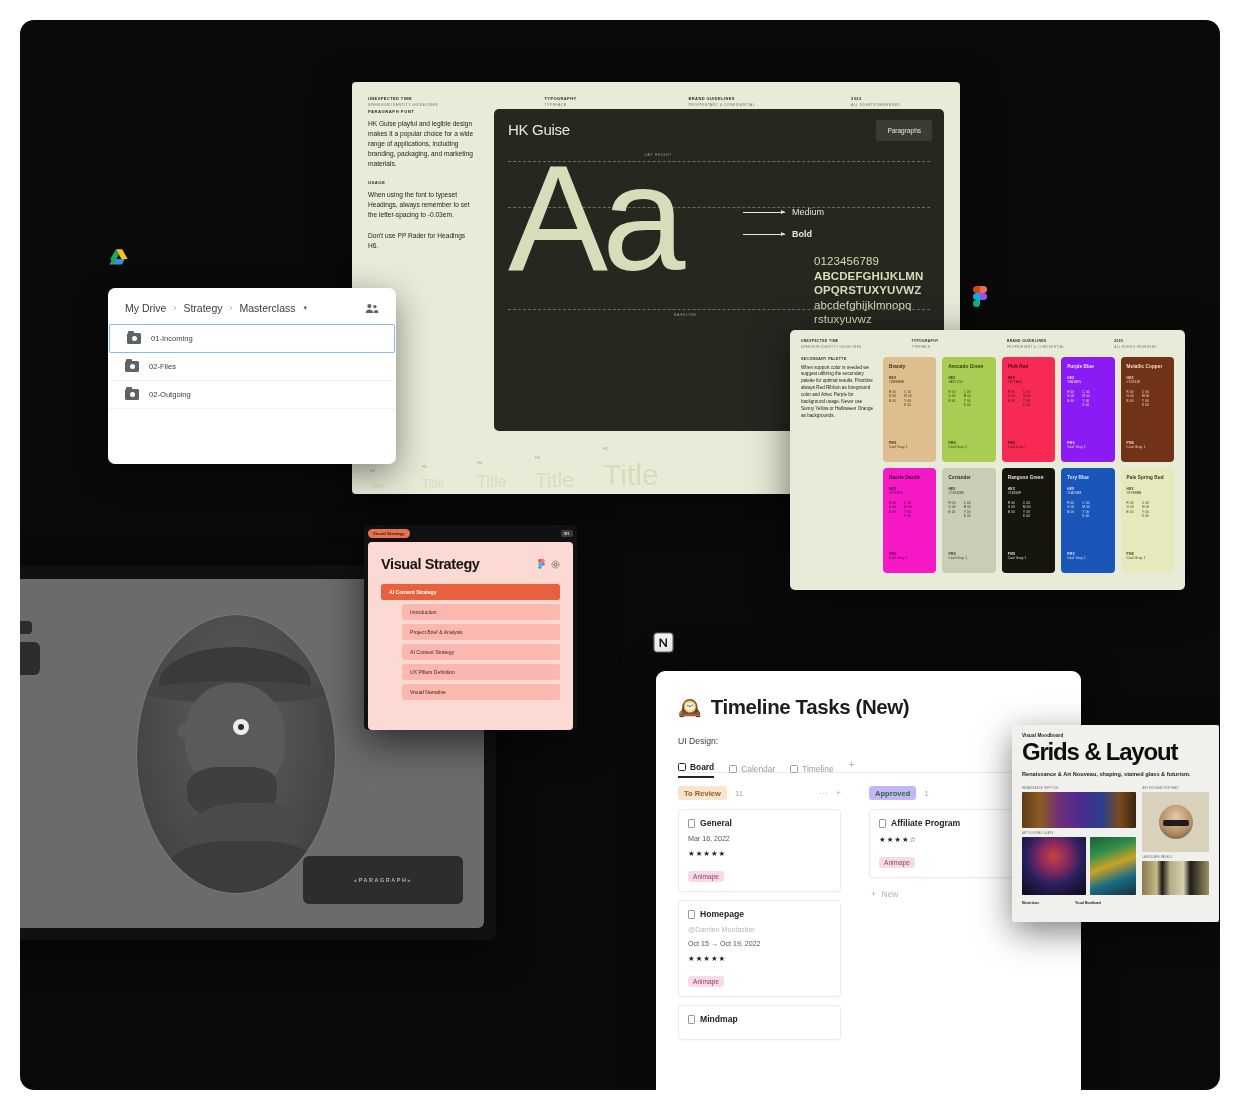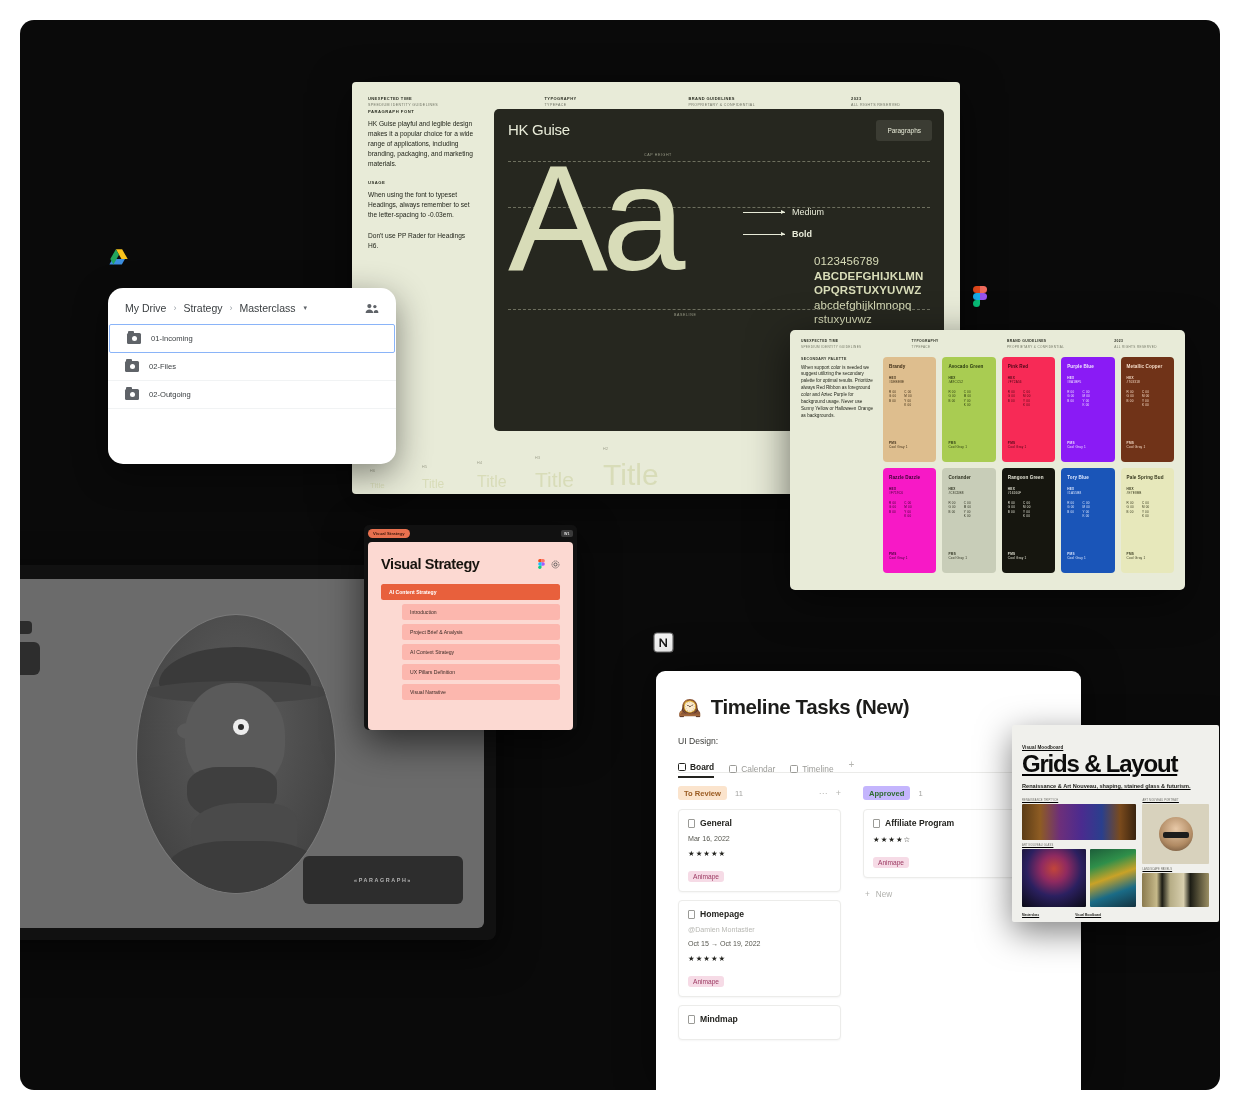--- a/index.html
+++ b/index.html
@@ -87,21 +87,21 @@
   .swatch { border-radius:4px; padding:7px 6px; min-height:105px; position:relative; }
   .sw-name{font-size:4.6px;font-weight:bold;letter-spacing:.1px;margin-bottom:7px;}
   .sw-k{font-size:3.1px;font-weight:bold;letter-spacing:.3px;text-transform:uppercase;}
   .sw-v{font-size:3.1px;letter-spacing:.2px;margin-bottom:6px;}
   .sw-nums{display:flex;gap:8px;font-size:3px;line-height:1.55;letter-spacing:.2px;}
   .sw-foot{position:absolute;left:6px;bottom:7px;}
 
   
   #drive-panel {
     left:88px; top:268px; width:288px; height:176px;
-    background:#fff; border-radius:15px;
+    background:#fff; border-radius:7px;
     box-shadow:0 10px 34px rgba(0,0,0,.45); overflow:hidden;
   }
   #drive-crumb { display:flex; align-items:center; padding:14px 17px 10px; gap:7px; }
   #drive-crumb .c { font-size:10.5px; color:#3c4043; }
   #drive-crumb .sep { font-size:9px; color:#9aa0a6; }
   #drive-crumb .caret { font-size:7px; color:#5f6368; margin-left:1px;}
   #drive-share { margin-left:auto; color:#5f6368; display:flex; align-items:center;}
   #drive-head { display:flex; align-items:center; gap:6px; padding:5px 17px 7px; border-bottom:1px solid #eceff1;}
   #drive-head .nm { font-size:7.4px; font-weight:bold; color:#3c4043; }
   #drive-head .arw { font-size:7.5px; color:#5f6368; }
@@ -172,41 +172,41 @@
   }
   #n-title-row { display:flex; align-items:center; gap:9px; margin-bottom:17px;}
   #n-clock { font-size:19px; line-height:1;}
   #n-title { font-size:20.5px; font-weight:bold; color:#1d1d1b; letter-spacing:-.4px;}
   #n-sub { font-size:8.6px; color:#3b3b38; margin-bottom:13px;}
   #n-tabs { display:flex; align-items:flex-end; gap:15px; border-bottom:1px solid #ebebe9; margin-bottom:13px;}
   .n-tab { display:flex; align-items:center; gap:4px; font-size:8.4px; color:#9b9b97; cursor:pointer; padding-bottom:4px; margin-bottom:-6px;}
   .n-tab.active { color:#23231f; font-weight:bold; border-bottom:2px solid #23231f; }
   .n-tab-ico { width:8px;height:8px;border:1.1px solid currentColor;border-radius:1.5px; flex:none;}
   #n-plus { font-size:10px; color:#b5b5b1; cursor:pointer; margin-bottom:2px;}
-  #n-board { display:flex; gap:22px; }
+  #n-board { display:flex; gap:28px; }
   .n-col { width:163px; flex:none; }
   .n-col-head { display:flex; align-items:center; gap:8px; margin-bottom:9px;}
   .n-pill { font-size:7.6px; font-weight:bold; padding:2.5px 6px; border-radius:3px; }
   .n-count { font-size:7.6px; color:#a3a3a0; }
   .n-col-actions { margin-left:auto; display:flex; gap:8px; color:#b5b5b1; font-size:9px; }
   .n-card { border:1px solid #ececea; border-radius:4px; padding:8px 9px; margin-bottom:8px; background:#fff;
             box-shadow:0 1px 2px rgba(0,0,0,.04); cursor:pointer;}
   .n-card-title { display:flex; align-items:center; gap:5px; font-size:8.6px; font-weight:600; color:#23231f; margin-bottom:7px;}
   .n-doc-ico { width:7px;height:9px;border:1px solid #9b9b97;border-radius:1px;flex:none;}
   .n-meta { font-size:7.1px; color:#57574f; margin-bottom:6px; }
   .n-meta.muted { color:#b8b8b3; }
   .n-stars { font-size:7.4px; letter-spacing:1px; color:#23231f; margin-bottom:7px;}
   .n-tag { display:inline-block; font-size:6.6px; background:#f6dbe6; color:#9c3b63; padding:2px 5px; border-radius:3px;}
   .n-new { display:flex; align-items:center; gap:6px; font-size:8.2px; color:#b0b0ac; padding:4px 2px; cursor:pointer;}
 
   
   #mood-panel {
     left:992px; top:705px; width:207px; height:197px;
     background:#f0f0ec; border-radius:2px; box-shadow:0 10px 34px rgba(0,0,0,.5);
-    padding:20px 10px; overflow:hidden;text-decoration:underline;
+    padding:8px 10px; overflow:hidden;
   }
   #mood-kicker { font-size:4.6px; font-weight:bold; color:#23231f; letter-spacing:.1px; margin-bottom:2px;}
   #mood-title { font-size:24px; font-weight:bold; color:#0d0d0c; letter-spacing:-1.2px; line-height:1; margin-bottom:7px;}
   #mood-sub { font-size:5.6px; font-weight:bold; color:#23231f; line-height:1.4; margin-bottom:8px;}
   #mood-grid { display:grid; grid-template-columns:1.72fr 1fr; gap:6px; }
   .m-cap { font-size:2.6px; color:#6a6a64; letter-spacing:.2px; margin-bottom:2px; text-transform:uppercase;}
   .m-img { border-radius:1px; }
   #mood-foot { display:flex; gap:36px; margin-top:6px; font-size:3px; font-weight:bold; color:#23231f;}
 
   

